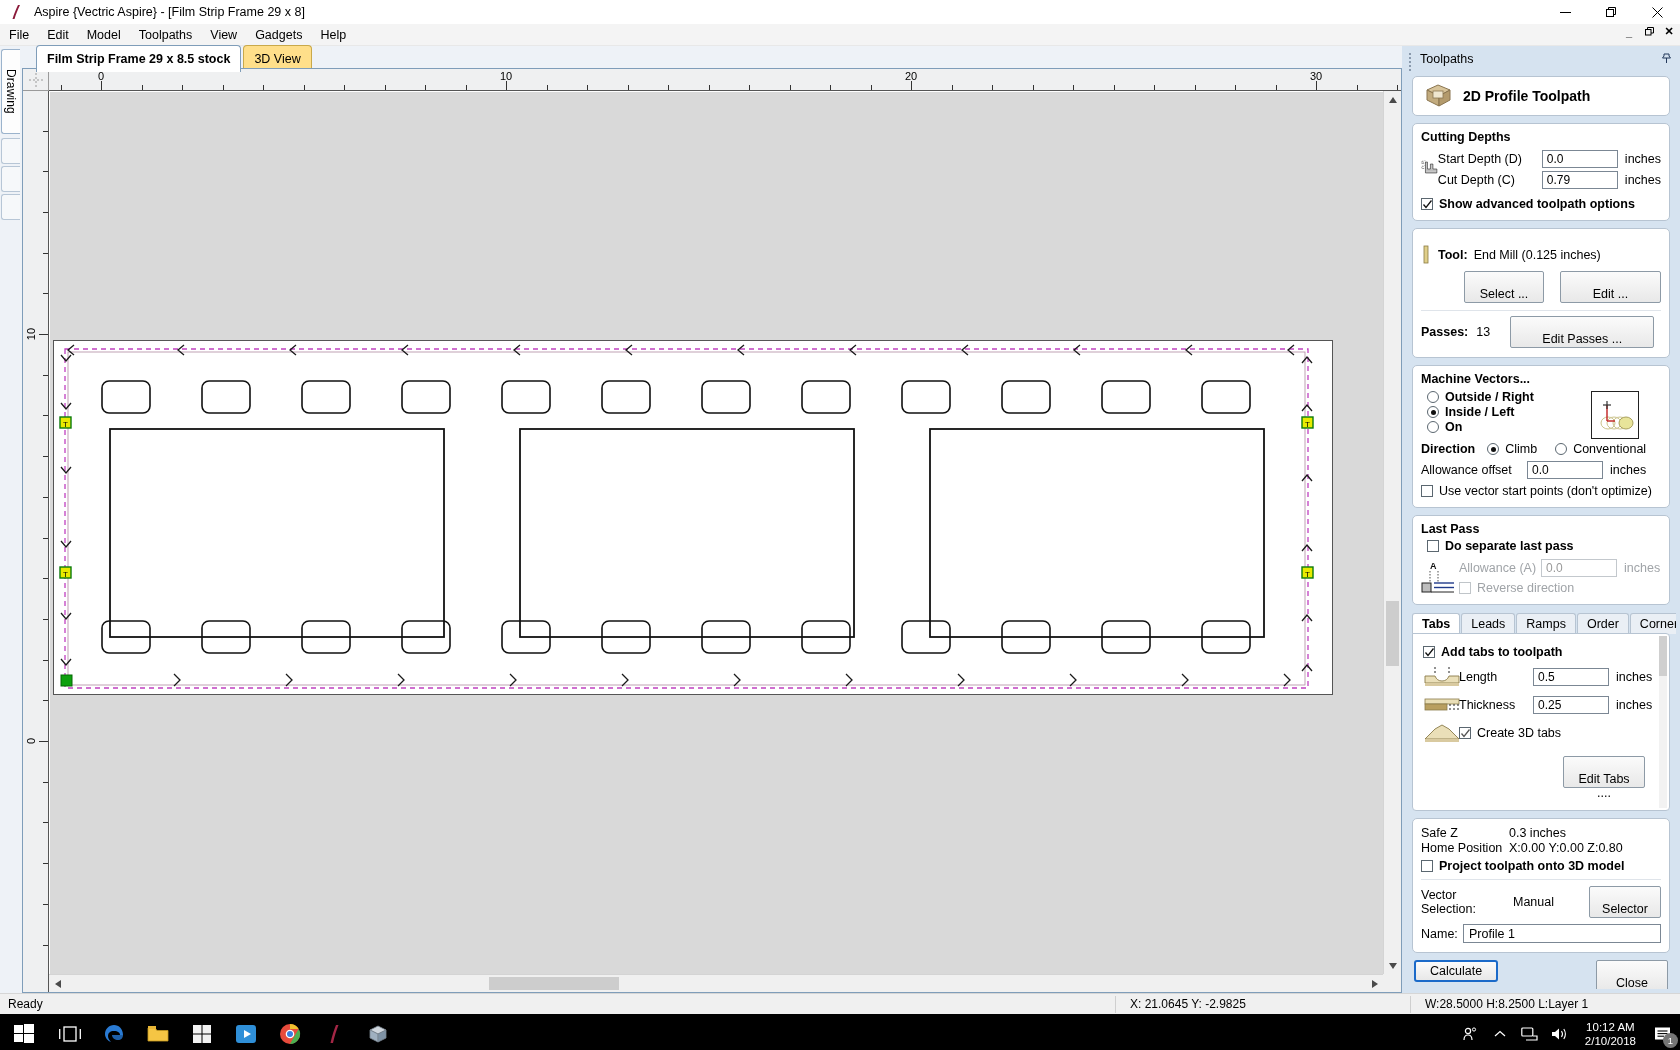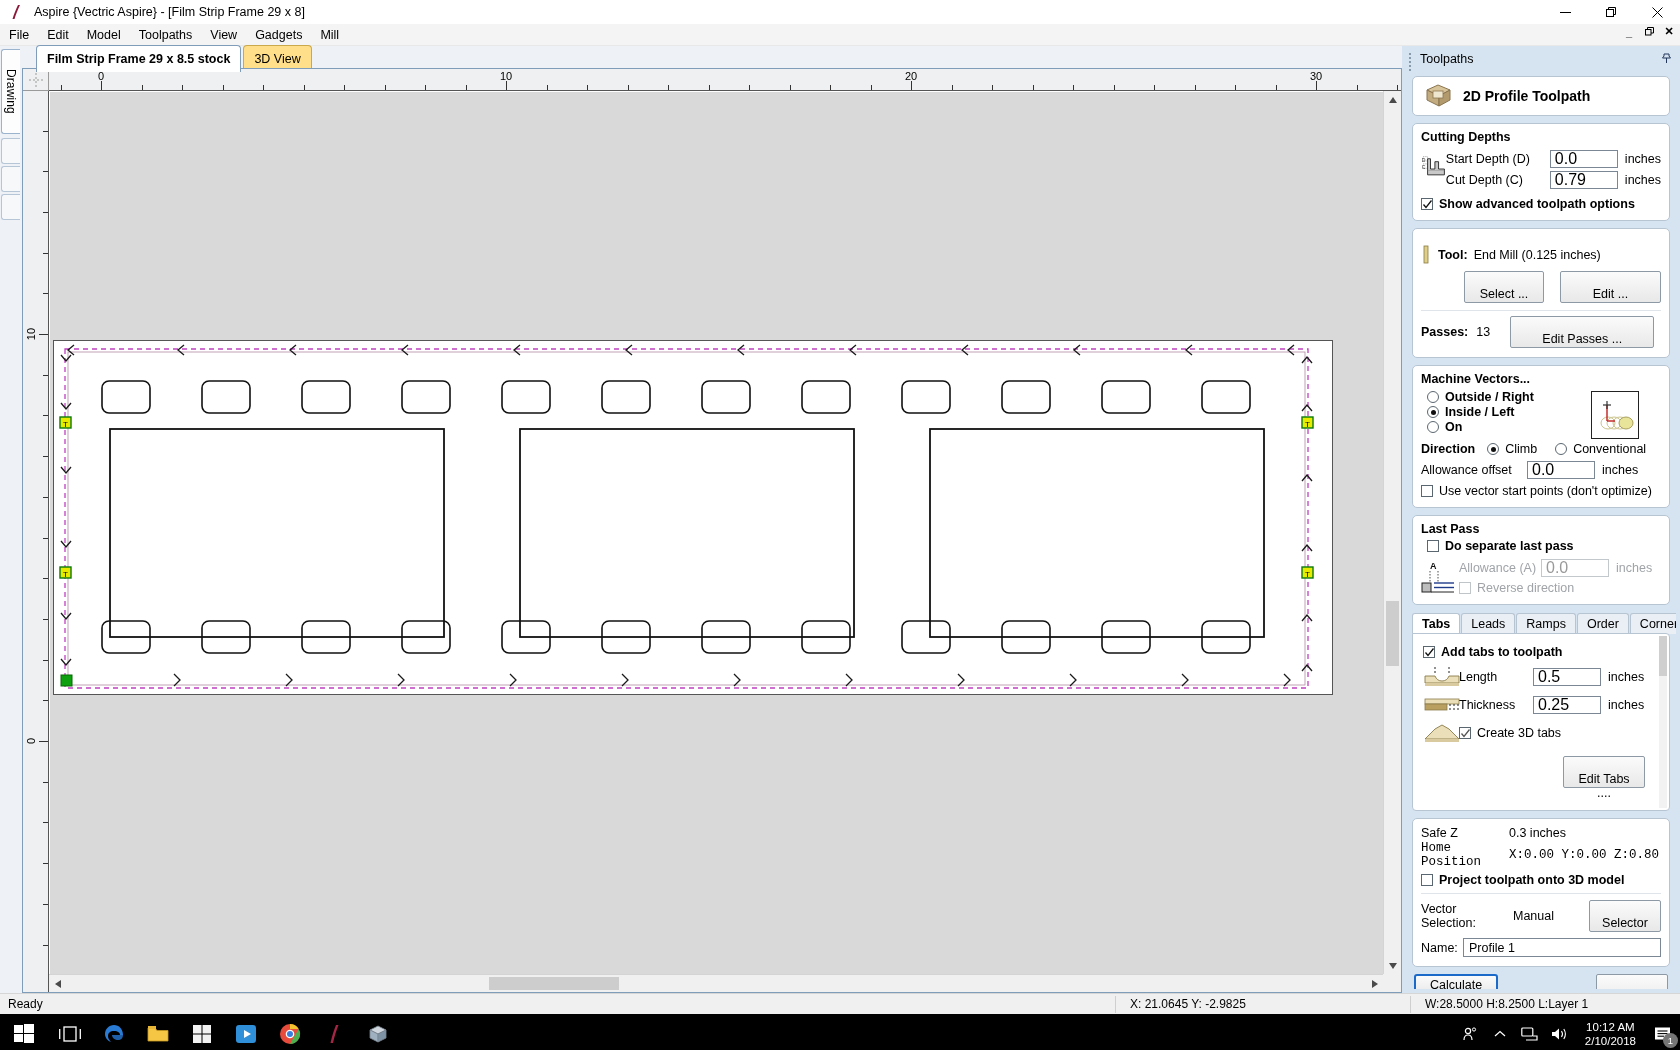--- a/index.html
+++ b/index.html
@@ -181,22 +181,22 @@
     display:flex; align-items:center; gap:10px; padding:6px 10px;
     background:#fff; border:1px solid #b7c4d2; border-radius:5px;
     margin: 4px 6px 7px 6px;
   }
   #tp-title-box .ttl { font-weight:bold; font-size:14px; }
 
   .row { display:flex; align-items:center; margin: 3px 0; }
   .lbl { font-size:12.5px; color:#000; }
   .unit { font-size:12.5px; color:#000; margin-left:7px; }
   input.num {
-    width: 68px; height: 18px; border:1px solid #7b8794; background:#fff;
-    font-family:"Liberation Sans", sans-serif; font-size:16px; padding:0 4px;
+    width: 76px; height: 18px; border:1px solid #7b8794; background:#fff;
+    font-family:"Liberation Sans", sans-serif; font-size:12px; padding:0 4px;
     color:#000;
   }
   input.num.dis { color:#9a9a9a; border-color:#c3c8cd; background:#fff; }
   input.txt {
     height: 19px; border:1px solid #7b8794; background:#fff;
     font-family:"Liberation Sans", sans-serif; font-size:12.5px; padding:0 5px; color:#000;
   }
   .btn {
     height: 20px; border:1px solid #8d9aa6; background: linear-gradient(#fbfbfb,#e8e8e8);
     font-family:"Liberation Sans", sans-serif; font-size:12.5px; color:#000;
@@ -298,21 +298,21 @@
   </div>
 </div>
 
 <div id="menubar">
   <div class="menu-item">File</div>
   <div class="menu-item">Edit</div>
   <div class="menu-item">Model</div>
   <div class="menu-item">Toolpaths</div>
   <div class="menu-item">View</div>
   <div class="menu-item">Gadgets</div>
-  <div class="menu-item">Mill</div>
+  <div class="menu-item">Help</div>
   <div id="mdi-btns">
     <div class="mdi-btn">_</div>
     <div class="mdi-btn">
       <svg width="9" height="9" viewBox="0 0 9 9">
         <rect x="0.5" y="2.5" width="5.5" height="5.5" fill="none" stroke="#000" stroke-width="1"></rect>
         <polyline points="2.5,2.5 2.5,0.5 8.5,0.5 8.5,6 6,6" fill="none" stroke="#000" stroke-width="1"></polyline>
       </svg>
     </div>
     <div class="mdi-btn">✕</div>
   </div>
@@ -789,21 +789,21 @@
         <div id="tabpane-scroll">
             <i></i>
           </div>
       </div>
 
       <div class="grp">
         <div class="row" style="margin:1px 0;">
           <span class="lbl" style="width:88px;">Safe Z</span>
           <span class="lbl">0.3 inches</span>
         </div>
-        <div class="row" style="margin:1px 0;font-family:Liberation Mono, monospace;">
+        <div class="row" style="margin:1px 0;">
           <span class="lbl" style="width:88px;">Home Position</span>
           <span class="lbl">X:0.00 Y:0.00 Z:0.80</span>
         </div>
         <div class="row" style="margin-top:4px;">
           <span class="cbx"></span>
           <span class="lbl bold">Project toolpath onto 3D model</span>
         </div>
         <div style="height:1px; background:#dfe4ea; margin:6px 0;"></div>
         <div class="row">
           <span class="lbl" style="width:92px;">Vector Selection:</span>

